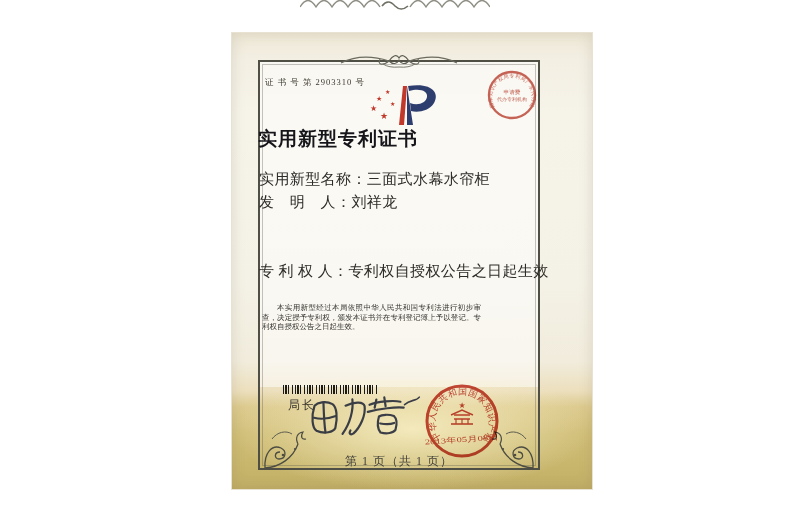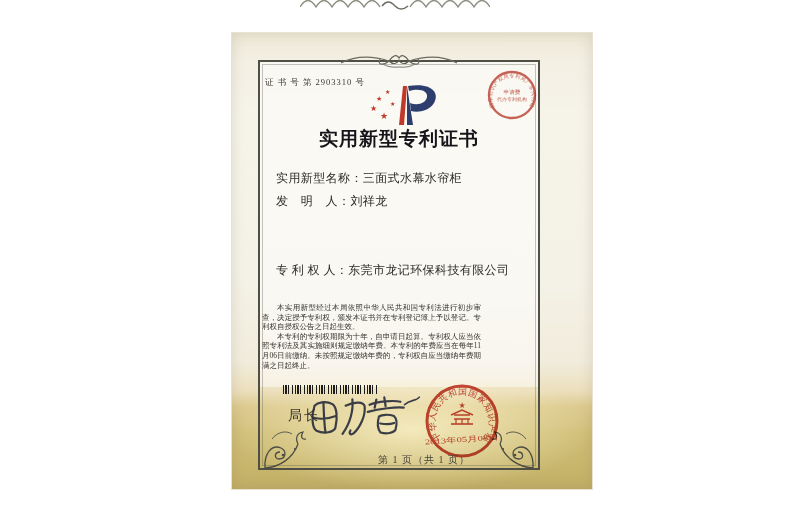--- a/index.html
+++ b/index.html
@@ -33,39 +33,39 @@
   }
   .frame:after{content:"";position:absolute;inset:2px;border:1px solid rgba(90,90,78,.35);}
   .frame-top-ornament{position:absolute;left:107px;top:19px;width:120px;height:17px;}
   .corner-ornament{position:absolute;width:48px;height:46px;}
   .corner-ornament.bl{left:30px;top:392px;}
   .corner-ornament.br{left:256px;top:392px;transform:scaleX(-1);}
   
   .cert-no{position:absolute;left:33px;top:44px;font-size:8.5px;letter-spacing:1px;color:#3a372f;white-space:nowrap;}
   .logo{position:absolute;left:134px;top:50px;width:86px;height:44px;overflow:visible;}
   .title{
-    position:absolute;left:26px;top:93px;width:282px;text-align:center;
+    position:absolute;left:26px;top:93px;width:282px;
     font-size:19px;font-weight:700;letter-spacing:1px;color:#16151a;white-space:nowrap;
   }
   .agency-stamp{position:absolute;left:254px;top:36px;width:52px;height:52px;overflow:visible;mix-blend-mode:multiply;opacity:.85;}
-  .field-row{position:absolute;left:44px;font-size:12px;color:#2e2c28;letter-spacing:.4px;white-space:nowrap;}
+  .field-row{position:absolute;left:27px;font-size:15px;color:#2e2c28;letter-spacing:.4px;white-space:nowrap;}
   .paragraphs{
     position:absolute;left:30px;top:270px;width:219px;
     font-size:7.5px;line-height:9.6px;color:#33312c;text-align:justify;
   }
   .paragraphs p{margin:0;text-indent:2em;}
   .barcode{position:absolute;left:51px;top:352px;width:96px;height:9px;
     background:repeating-linear-gradient(90deg,
       #1b1b1b 0 1px, transparent 1px 2px, #1b1b1b 2px 4px, transparent 4px 5px,
       #1b1b1b 5px 6px, transparent 6px 9px, #1b1b1b 9px 10px, transparent 10px 12px);
   }
-  .director-label{position:absolute;left:56px;top:374px;font-size:14px;color:#3a372f;letter-spacing:2px;}
+  .director-label{position:absolute;left:56px;top:364px;font-size:12px;color:#3a372f;letter-spacing:2px;}
   .signature{position:absolute;left:74px;top:358px;width:118px;height:54px;overflow:visible;transform:rotate(-2deg);}
   .official-seal{position:absolute;left:192px;top:350px;width:76px;height:76px;overflow:visible;mix-blend-mode:multiply;opacity:.92;}
-  .footer{position:absolute;left:26px;top:420px;width:282px;text-align:center;font-size:10px;letter-spacing:1px;color:#45433b;padding-left:25px;}
+  .footer{position:absolute;left:26px;top:420px;width:282px;text-align:center;font-size:12px;letter-spacing:1px;color:#45433b;}
 </style>
 </head>
 <body>
 
 <div class="page">
 
   <svg class="top-fragment" viewBox="0 0 190 10">
     <path d="M0,7 Q8,-6 16,7 Q24,-6 32,7 Q40,-6 48,7 Q56,-6 64,7 Q72,-6 80,7" fill="none" stroke="#8f8f85" stroke-width="1.4"></path>
     <path d="M110,7 Q118,-6 126,7 Q134,-6 142,7 Q150,-6 158,7 Q166,-6 174,7 Q182,-6 190,7" fill="none" stroke="#8f8f85" stroke-width="1.4"></path>
     <path d="M82,6 q6,-8 13,0 q6,6 13,0" fill="none" stroke="#6f6f65" stroke-width="1.6"></path>
@@ -122,25 +122,24 @@
       </defs>
       <text font-size="5" fill="#bf4a3c" letter-spacing="0.5">
         <textPath href="#agencyRing">国家知识产权局专利局广东代办处</textPath>
       </text>
       <text x="26" y="24.5" font-size="5.6" fill="#bf4a3c" text-anchor="middle">申请费</text>
       <text x="26" y="31.5" font-size="5" fill="#bf4a3c" text-anchor="middle">代办专利机构</text>
     </svg>
 
     <div class="field-row" style="top:137px"><span>实用新型名称：</span><span>三面式水幕水帘柜</span></div>
     <div class="field-row" style="top:160px"><span>发　明　人：</span><span>刘祥龙</span></div>
-    <div class="field-row" style="top:229px"><span>专 利 权 人：</span><span>东莞市龙记环保科技有限公司</span></div>
+    <div class="field-row" style="top:229px"><span>专 利 权 人：</span><span>专利权自授权公告之日起生效</span></div>
 
     <div class="paragraphs">
       <p>本实用新型经过本局依照中华人民共和国专利法进行初步审查，决定授予专利权，颁发本证书并在专利登记簿上予以登记。专利权自授权公告之日起生效。</p>
-      <p>本专利的专利权期限为十年，自申请日起算。专利权人应当依照专利法及其实施细则规定缴纳年费。本专利的年费应当在每年11月06日前缴纳。未按照规定缴纳年费的，专利权自应当缴纳年费期满之日起终止。</p>
     </div>
 
     <div class="barcode"></div>
 
     <div class="director-label">局长</div>
     <svg class="signature" viewBox="0 0 118 54" title="田力普">
       <g fill="none" stroke="#232838" stroke-width="2.2" stroke-linecap="round" opacity="0.88">
         <path d="M9,13 C5,24 6,35 10,38 C18,42 27,40 29,36 C32,25 31,15 27,12 C20,8 12,10 9,13"></path>
         <path d="M18,10 C18,20 18,32 19,40"></path>
         <path d="M8,25 C15,27 24,26 30,24"></path>

